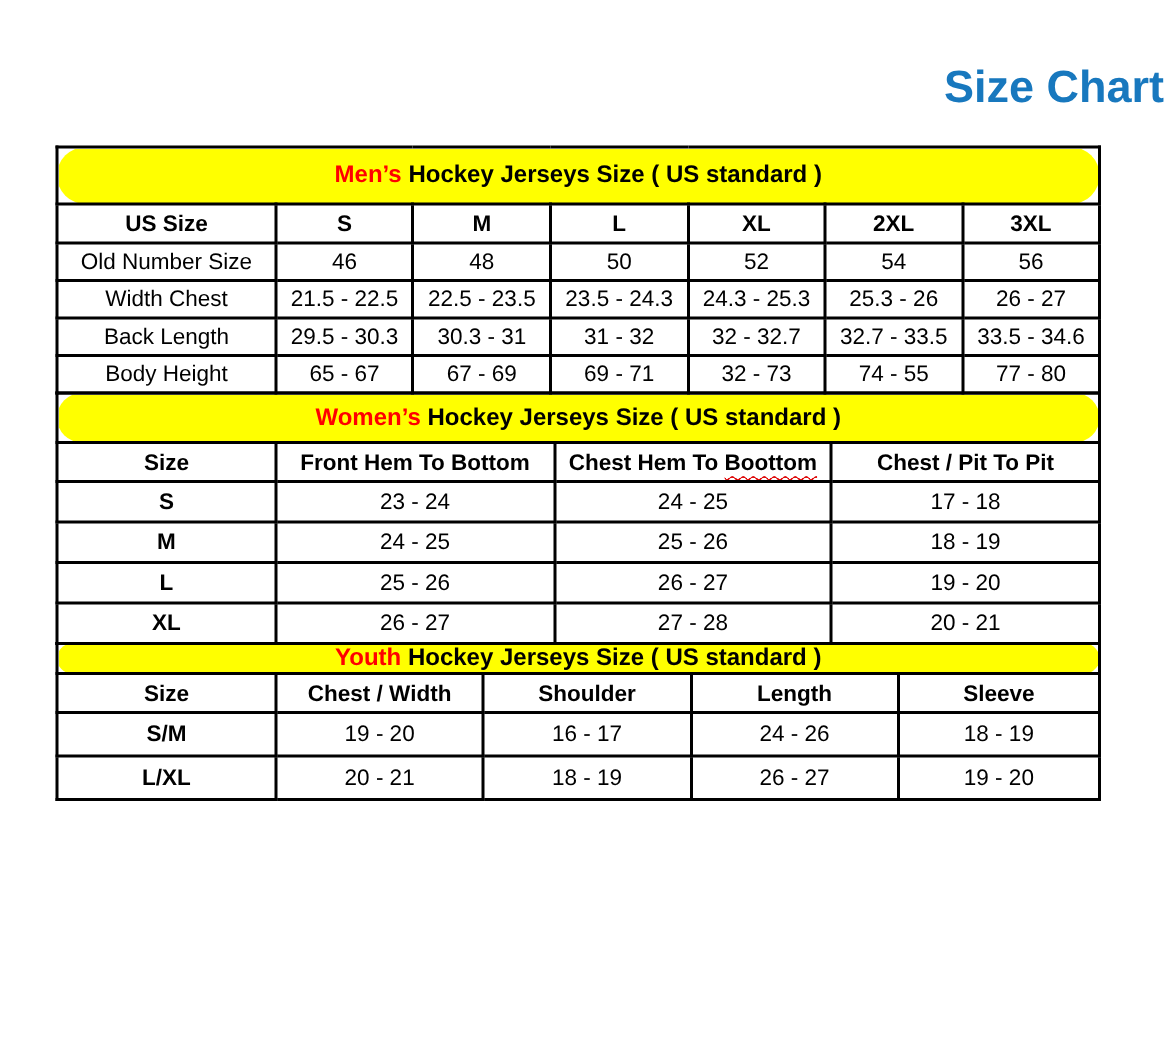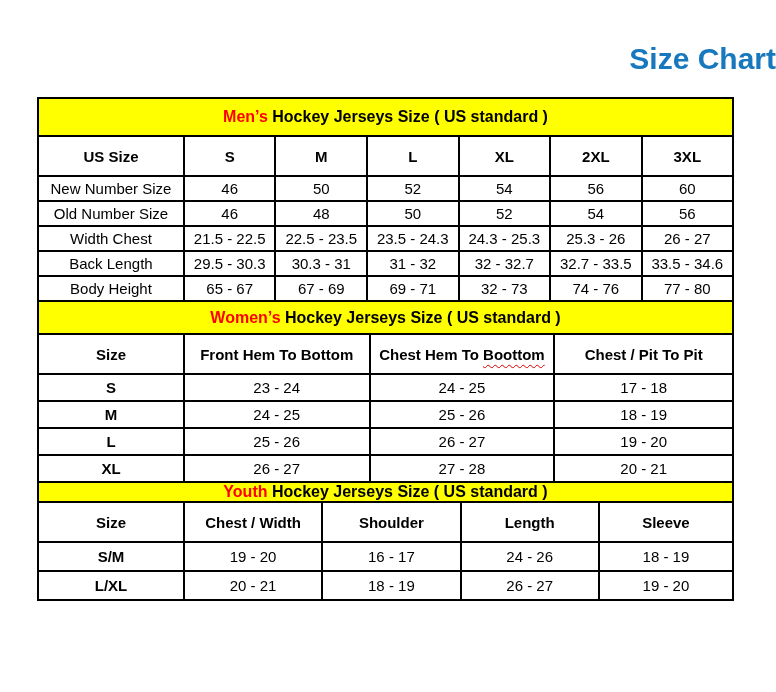--- a/index.html
+++ b/index.html
@@ -55,27 +55,28 @@
     font-size: 15px;
     background: #ffffff;
     white-space: nowrap;
     overflow: hidden;
   }
   .banner-cell {
     background: var(--banner-yellow);
     font-weight: bold;
     font-size: 16px;
     height: 38px;
+    border-radius: 19px;
   }
   .t-women .banner-cell { height: 33px; text-align: center; }
   .t-youth .banner-cell { height: 16px; }
   .hl { color: var(--highlight-red); }
   th {
     font-weight: bold;
-    height: 40px;
+    height: 26px;
   }
   td { height: 25px; }
   .t-women tbody td { height: 27px; }
   .t-youth tbody td { height: 29px; }
   .t-women tbody td.row-head,
   .t-youth tbody td.row-head { font-weight: bold; }
   .misspell {
     text-decoration: underline;
     text-decoration-style: wavy;
     text-decoration-color: var(--squiggle-red);
@@ -111,29 +112,20 @@
             <th>S</th>
             <th>M</th>
             <th>L</th>
             <th>XL</th>
             <th>2XL</th>
             <th>3XL</th>
           </tr>
       </thead>
       <tbody>
           <tr>
-            <td class="row-head">New Number Size</td>
-            <td>46</td>
-            <td>50</td>
-            <td>52</td>
-            <td>54</td>
-            <td>56</td>
-            <td>60</td>
-          </tr>
-          <tr>
             <td class="row-head">Old Number Size</td>
             <td>46</td>
             <td>48</td>
             <td>50</td>
             <td>52</td>
             <td>54</td>
             <td>56</td>
           </tr>
           <tr>
             <td class="row-head">Width Chest</td>
@@ -152,21 +144,21 @@
             <td>32 - 32.7</td>
             <td>32.7 - 33.5</td>
             <td>33.5 - 34.6</td>
           </tr>
           <tr>
             <td class="row-head">Body Height</td>
             <td>65 - 67</td>
             <td>67 - 69</td>
             <td>69 - 71</td>
             <td>32 - 73</td>
-            <td>74 - 76</td>
+            <td>74 - 55</td>
             <td>77 - 80</td>
           </tr>
         </tbody>
     </table>
 
     <table class="t-women">
       <colgroup>
         <col style="width:21%">
           <col style="width:26.7%">
           <col style="width:26.6%">

